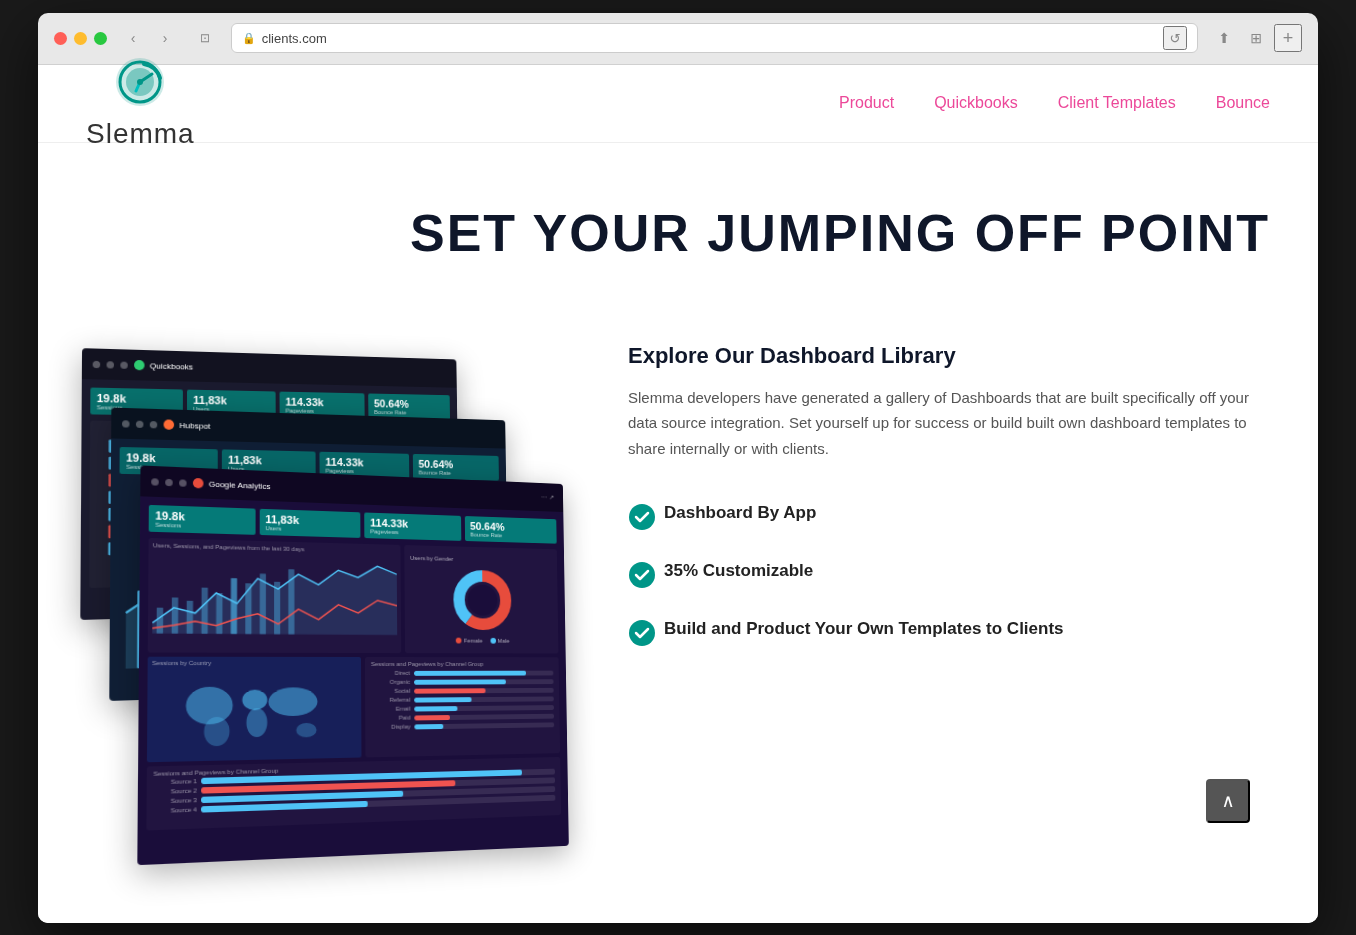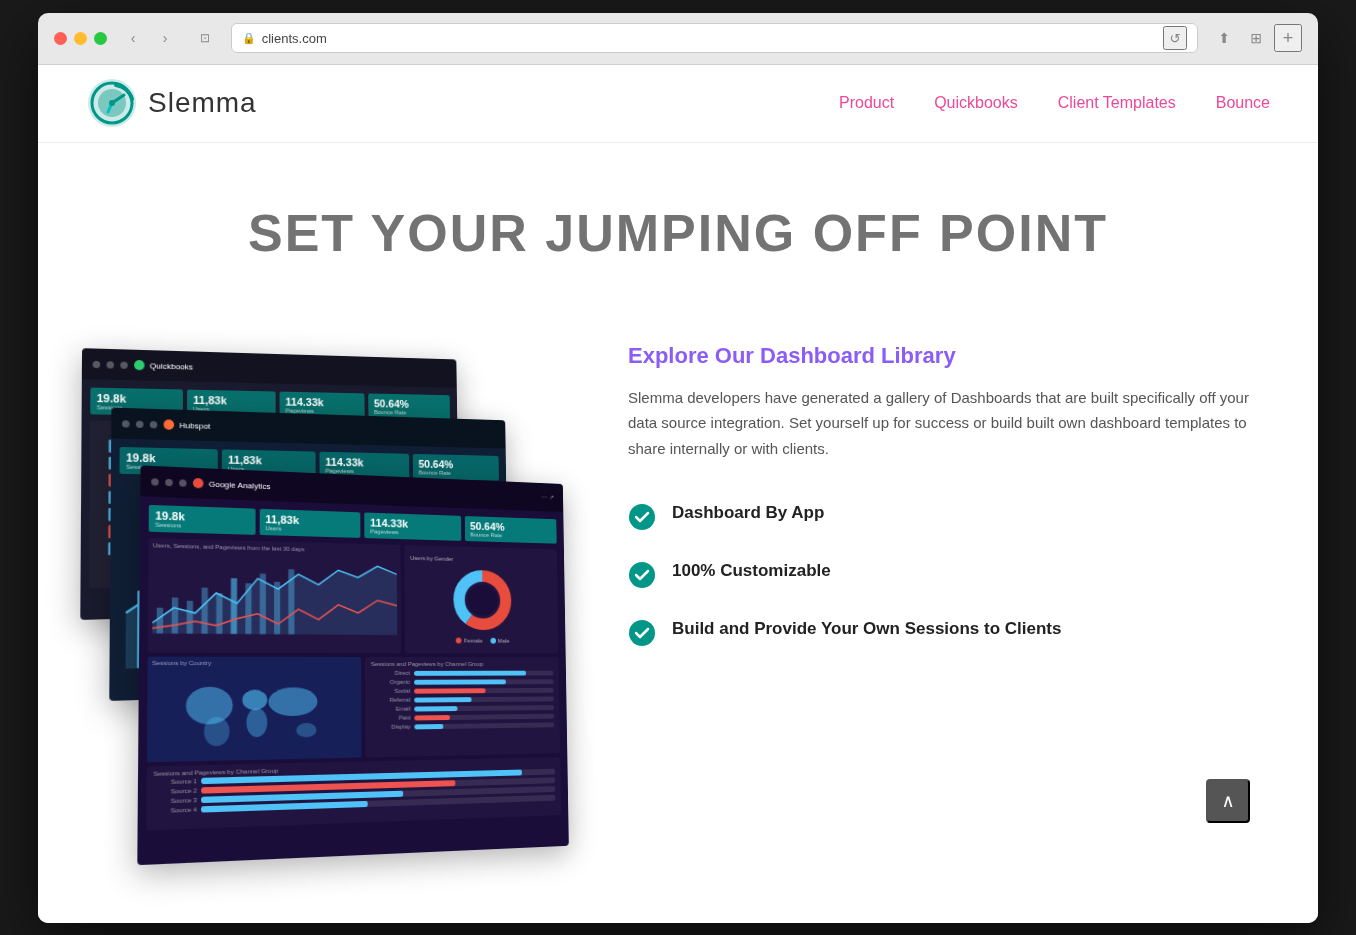--- a/index.html
+++ b/index.html
@@ -138,20 +138,21 @@
       padding: 0 48px;
       border-bottom: 1px solid #eee;
       background: white;
     }
 
     .logo {
       display: flex;
       align-items: center;
       gap: 10px;
       text-decoration: none;
+      flex-direction: column;
     }
 
     .logo-icon {
       width: 52px;
       height: 52px;
     }
 
     .logo-text {
       font-size: 28px;
       font-weight: 300;
@@ -173,24 +174,24 @@
       cursor: pointer;
     }
 
     
     .hero-section {
       background: white;
       padding: 60px 48px 80px;
     }
 
     .hero-title {
-      text-align: center;
+      text-align: right;
       font-size: 52px;
       font-weight: 800;
-      color: #737373;
+      color: #0f172a;
       letter-spacing: 2px;
       margin-bottom: 60px;
     }
 
     .hero-content {
       display: flex;
       align-items: flex-start;
       gap: 60px;
       max-width: 1180px;
       margin: 0 auto;
@@ -333,41 +334,41 @@
 
     
     .hero-right {
       flex: 1;
       padding-top: 20px;
     }
 
     .section-title {
       font-size: 22px;
       font-weight: 700;
-      color: #8b5cf6;
+      color: #0f172a;
       margin-bottom: 16px;
     }
 
     .section-desc {
       font-size: 15px;
       color: #555;
       line-height: 1.7;
       margin-bottom: 40px;
     }
 
     .feature-list {
       display: flex;
       flex-direction: column;
       gap: 28px;
     }
 
     .feature-item {
       display: flex;
       align-items: flex-start;
-      gap: 16px;
+      gap: 8px;
     }
 
     .feature-icon {
       width: 28px;
       height: 28px;
       flex-shrink: 0;
       margin-top: 2px;
     }
 
     .feature-text {
@@ -733,28 +734,28 @@
                 <circle cx="14" cy="14" r="13" fill="#009688"></circle>
                 <path d="M8 14 L12 18 L20 10" stroke="white" stroke-width="2.5" fill="none" stroke-linecap="round" stroke-linejoin="round"></path>
               </svg>
               <span class="feature-text">Dashboard By App</span>
             </div>
             <div class="feature-item">
               <svg class="feature-icon" viewBox="0 0 28 28">
                 <circle cx="14" cy="14" r="13" fill="#009688"></circle>
                 <path d="M8 14 L12 18 L20 10" stroke="white" stroke-width="2.5" fill="none" stroke-linecap="round" stroke-linejoin="round"></path>
               </svg>
-              <span class="feature-text">100% Customizable</span>
+              <span class="feature-text">35% Customizable</span>
             </div>
             <div class="feature-item">
               <svg class="feature-icon" viewBox="0 0 28 28" style="margin-top:2px;">
                 <circle cx="14" cy="14" r="13" fill="#009688"></circle>
                 <path d="M8 14 L12 18 L20 10" stroke="white" stroke-width="2.5" fill="none" stroke-linecap="round" stroke-linejoin="round"></path>
               </svg>
-              <span class="feature-text">Build and Provide Your Own Sessions to Clients</span>
+              <span class="feature-text">Build and Product Your Own Templates to Clients</span>
             </div>
           </div>
         </div>
       </div>
 
       <div class="site-content-wrapper" style="position:relative;">
         <button class="scroll-top">∧</button>
       </div>
     </section>
   </div>

